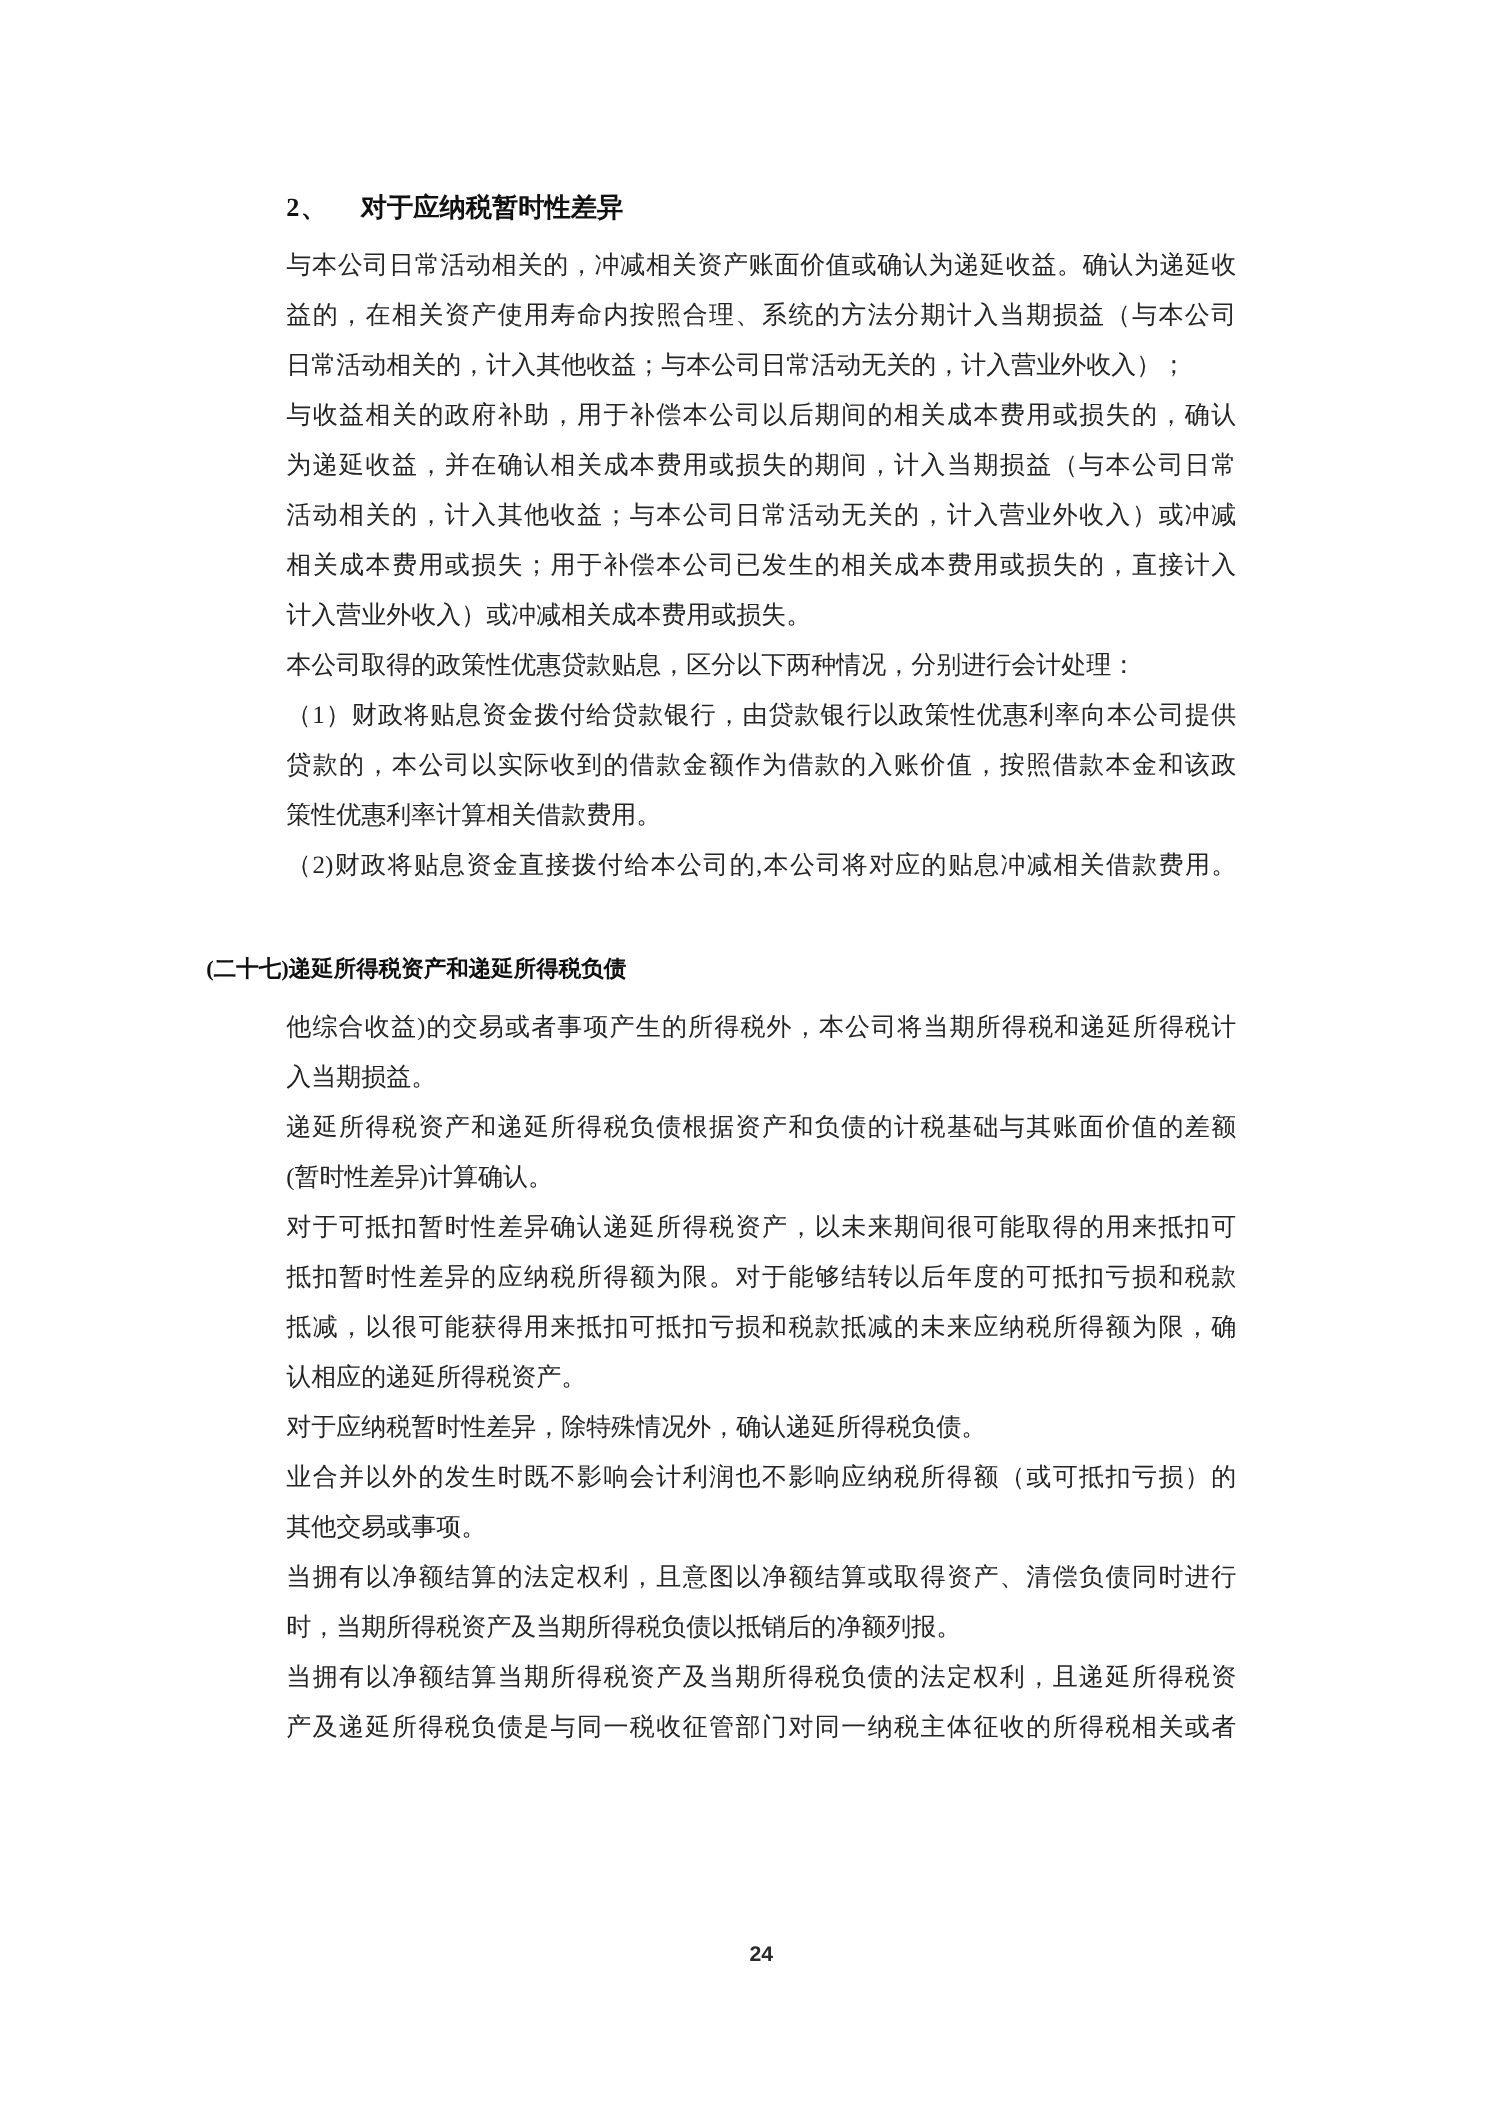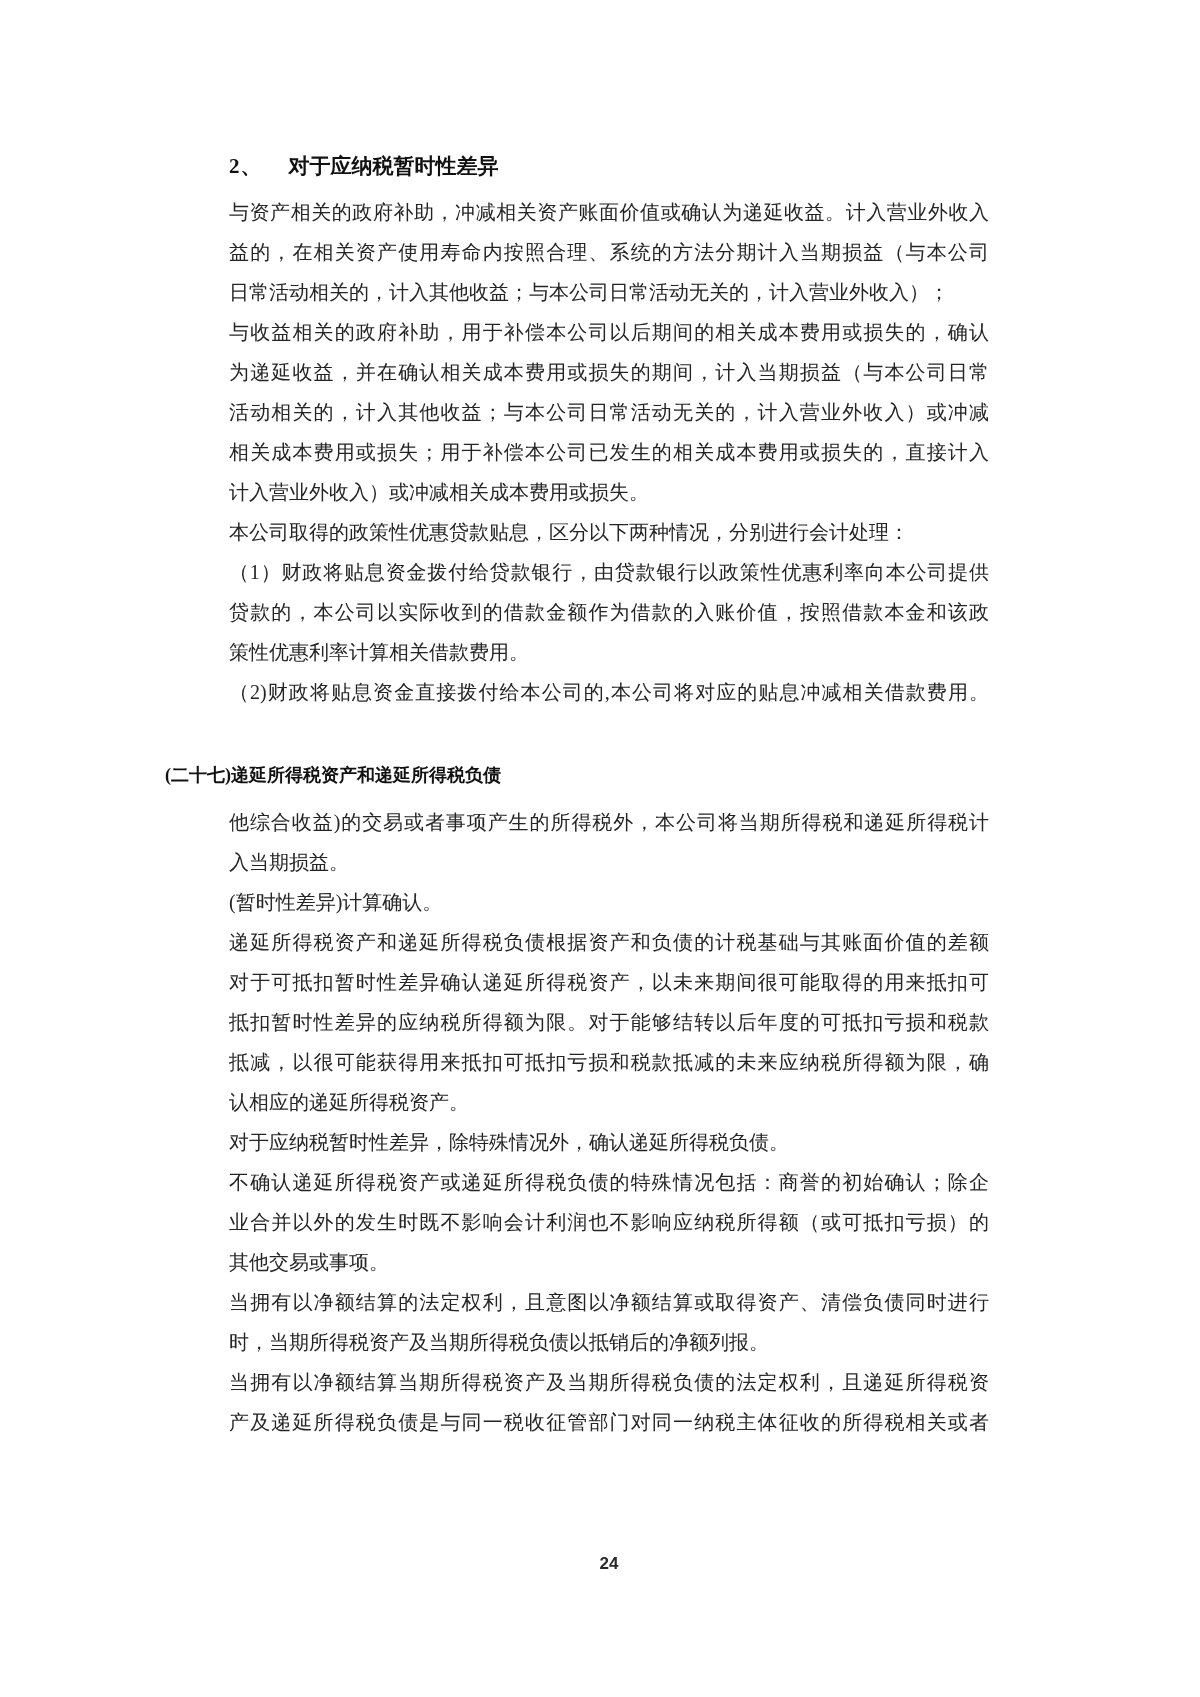--- a/index.html
+++ b/index.html
@@ -67,21 +67,21 @@
 <body>
 
 <div class="page">
   <div class="content">
 
     <div class="heading1">
       <span class="hnum">2、</span><span class="htitle">对于应纳税暂时性差异</span>
     </div>
     <div class="body">
         <div class="para">
-          <div class="ln fill">与资产相关的政府补助，冲减相关资产账面价值或确认为递延收益。计入营业外收入</div>
+          <div class="ln fill">与本公司日常活动相关的，冲减相关资产账面价值或确认为递延收益。确认为递延收</div>
           <div class="ln fill">益的，在相关资产使用寿命内按照合理、系统的方法分期计入当期损益（与本公司</div>
           <div class="ln">日常活动相关的，计入其他收益；与本公司日常活动无关的，计入营业外收入）；</div>
         </div>
         <div class="para">
           <div class="ln fill">与收益相关的政府补助，用于补偿本公司以后期间的相关成本费用或损失的，确认</div>
           <div class="ln fill">为递延收益，并在确认相关成本费用或损失的期间，计入当期损益（与本公司日常</div>
           <div class="ln fill">活动相关的，计入其他收益；与本公司日常活动无关的，计入营业外收入）或冲减</div>
           <div class="ln fill">相关成本费用或损失；用于补偿本公司已发生的相关成本费用或损失的，直接计入</div>
           <div class="ln">计入营业外收入）或冲减相关成本费用或损失。</div>
         </div>
@@ -100,34 +100,33 @@
 
     <div class="heading2">
       <span>(二十七)</span><span>递延所得税资产和递延所得税负债</span>
     </div>
     <div class="body">
         <div class="para">
           <div class="ln fill">他综合收益)的交易或者事项产生的所得税外，本公司将当期所得税和递延所得税计</div>
           <div class="ln">入当期损益。</div>
         </div>
         <div class="para">
+          <div class="ln fill">递延所得税资产和递延所得税负债根据资产和负债的计税基础与其账面价值的差额</div>
           <div class="ln">(暂时性差异)计算确认。</div>
-          <div class="ln fill">递延所得税资产和递延所得税负债根据资产和负债的计税基础与其账面价值的差额</div>
         </div>
         <div class="para">
           <div class="ln fill">对于可抵扣暂时性差异确认递延所得税资产，以未来期间很可能取得的用来抵扣可</div>
           <div class="ln fill">抵扣暂时性差异的应纳税所得额为限。对于能够结转以后年度的可抵扣亏损和税款</div>
           <div class="ln fill">抵减，以很可能获得用来抵扣可抵扣亏损和税款抵减的未来应纳税所得额为限，确</div>
           <div class="ln">认相应的递延所得税资产。</div>
         </div>
         <div class="para">
           <div class="ln">对于应纳税暂时性差异，除特殊情况外，确认递延所得税负债。</div>
         </div>
         <div class="para">
-          <div class="ln fill">不确认递延所得税资产或递延所得税负债的特殊情况包括：商誉的初始确认；除企</div>
           <div class="ln fill">业合并以外的发生时既不影响会计利润也不影响应纳税所得额（或可抵扣亏损）的</div>
           <div class="ln">其他交易或事项。</div>
         </div>
         <div class="para">
           <div class="ln fill">当拥有以净额结算的法定权利，且意图以净额结算或取得资产、清偿负债同时进行</div>
           <div class="ln">时，当期所得税资产及当期所得税负债以抵销后的净额列报。</div>
         </div>
         <div class="para">
           <div class="ln fill">当拥有以净额结算当期所得税资产及当期所得税负债的法定权利，且递延所得税资</div>
           <div class="ln fill">产及递延所得税负债是与同一税收征管部门对同一纳税主体征收的所得税相关或者</div>

